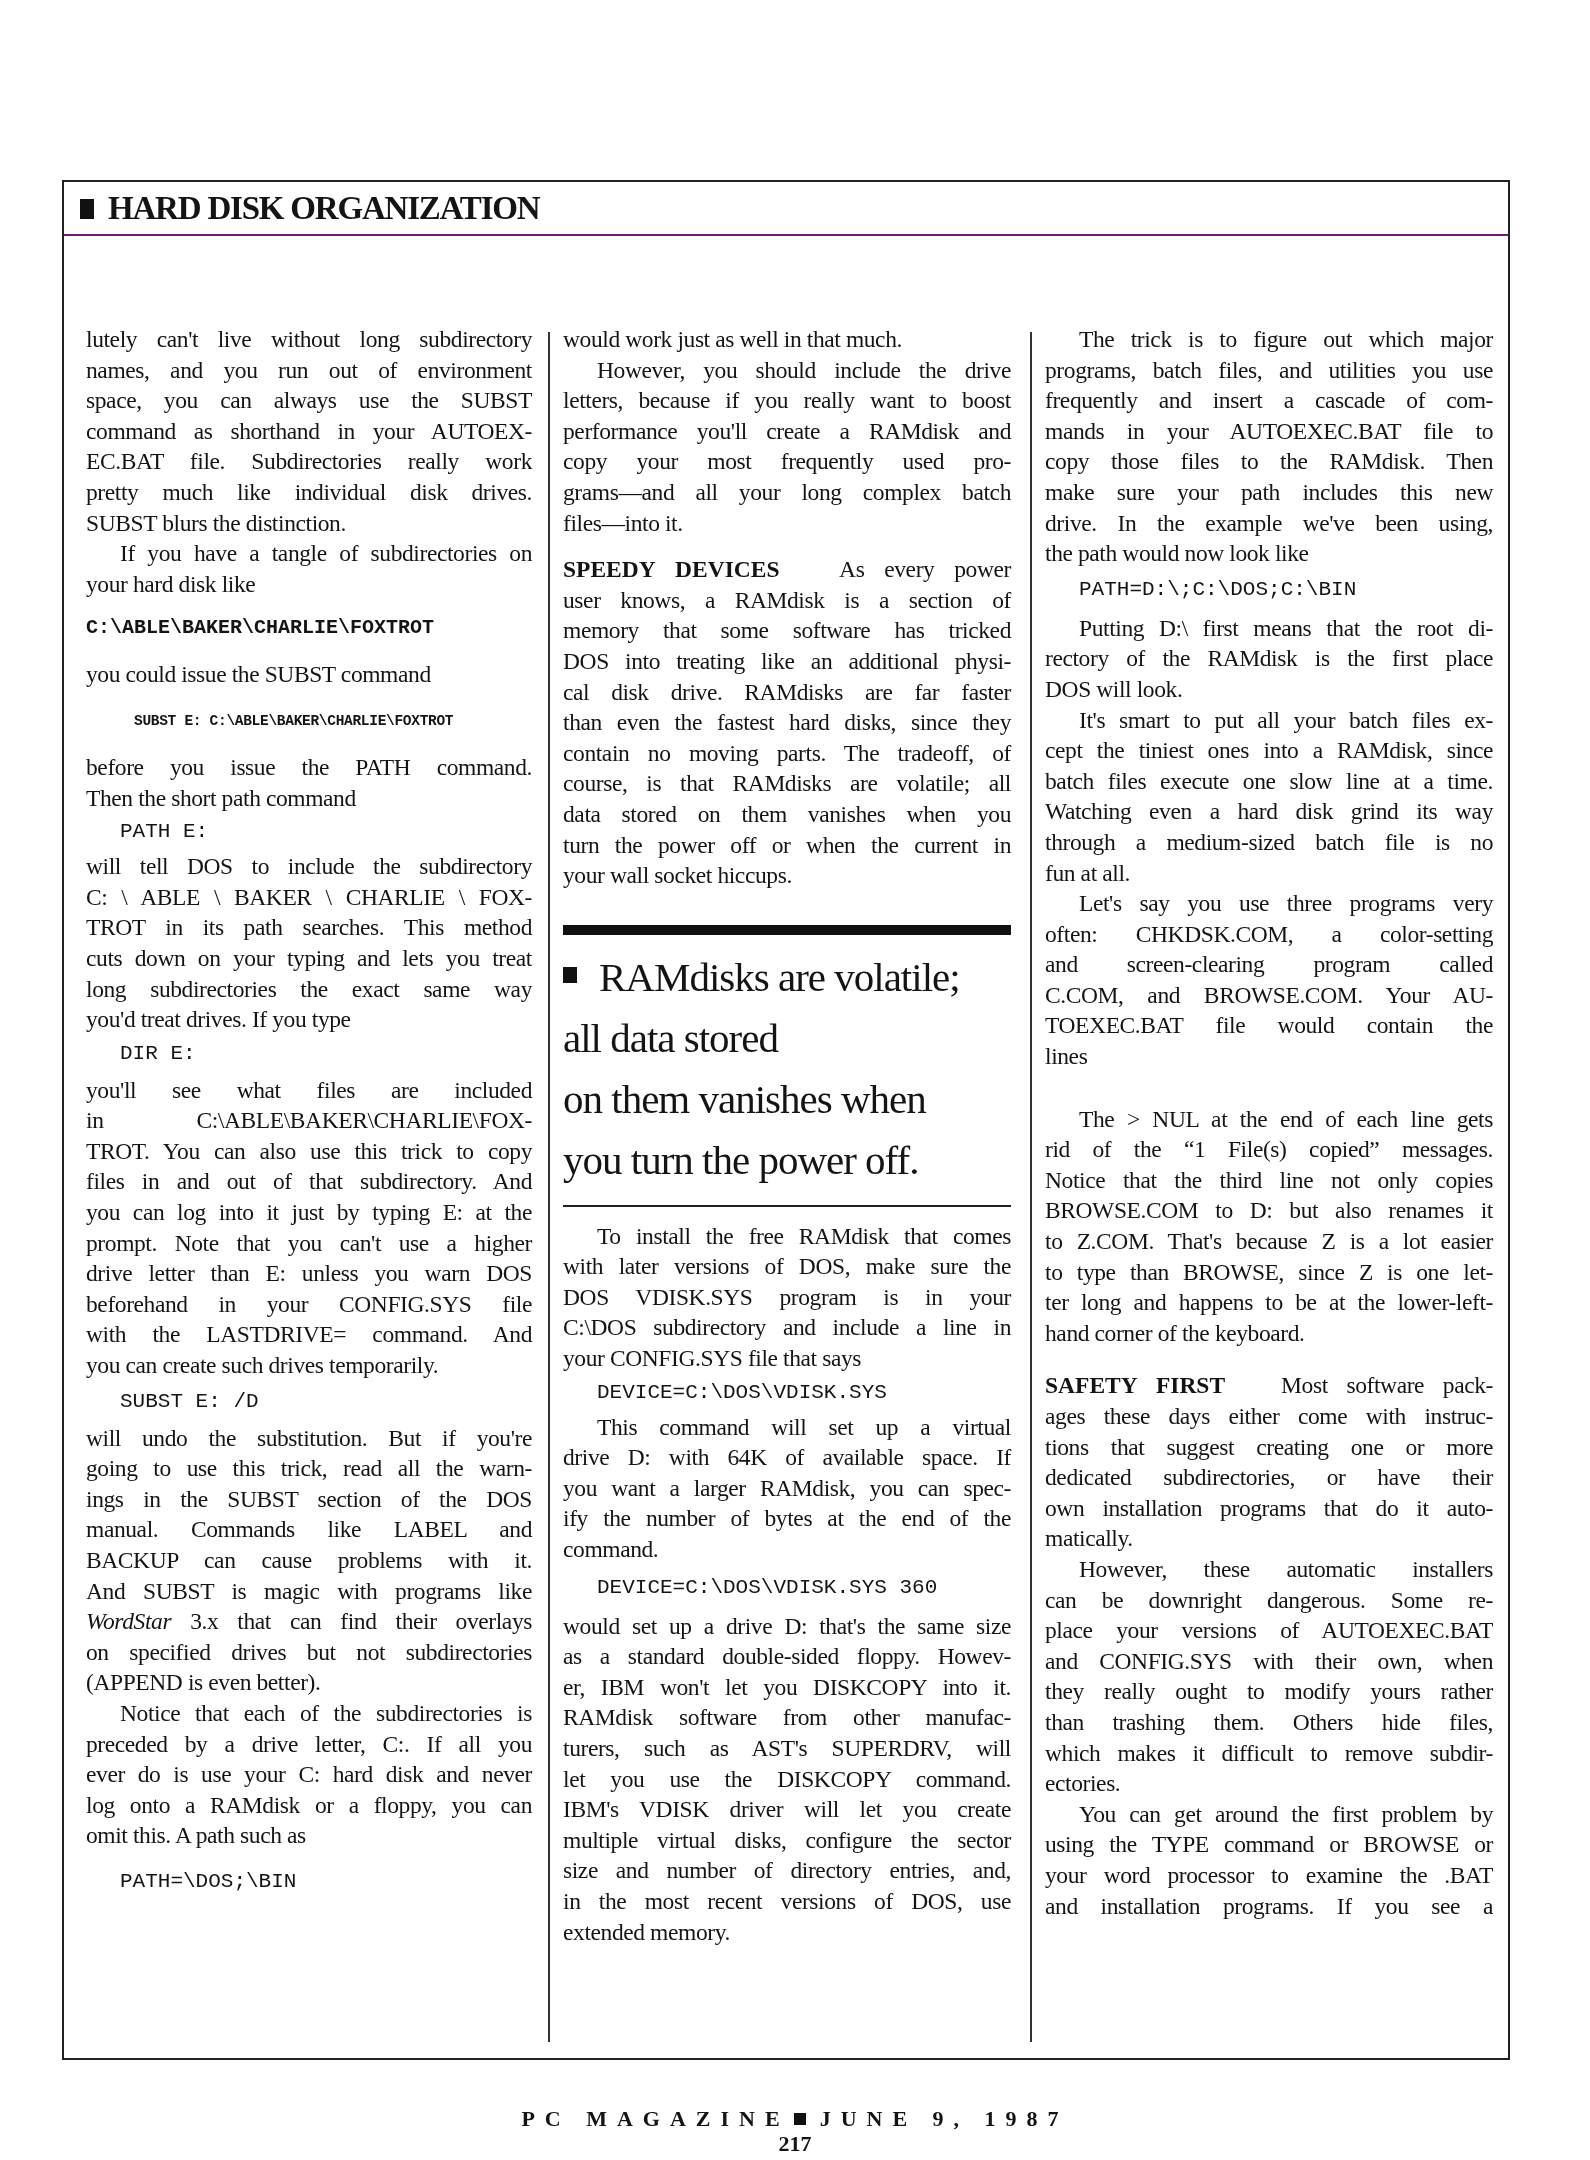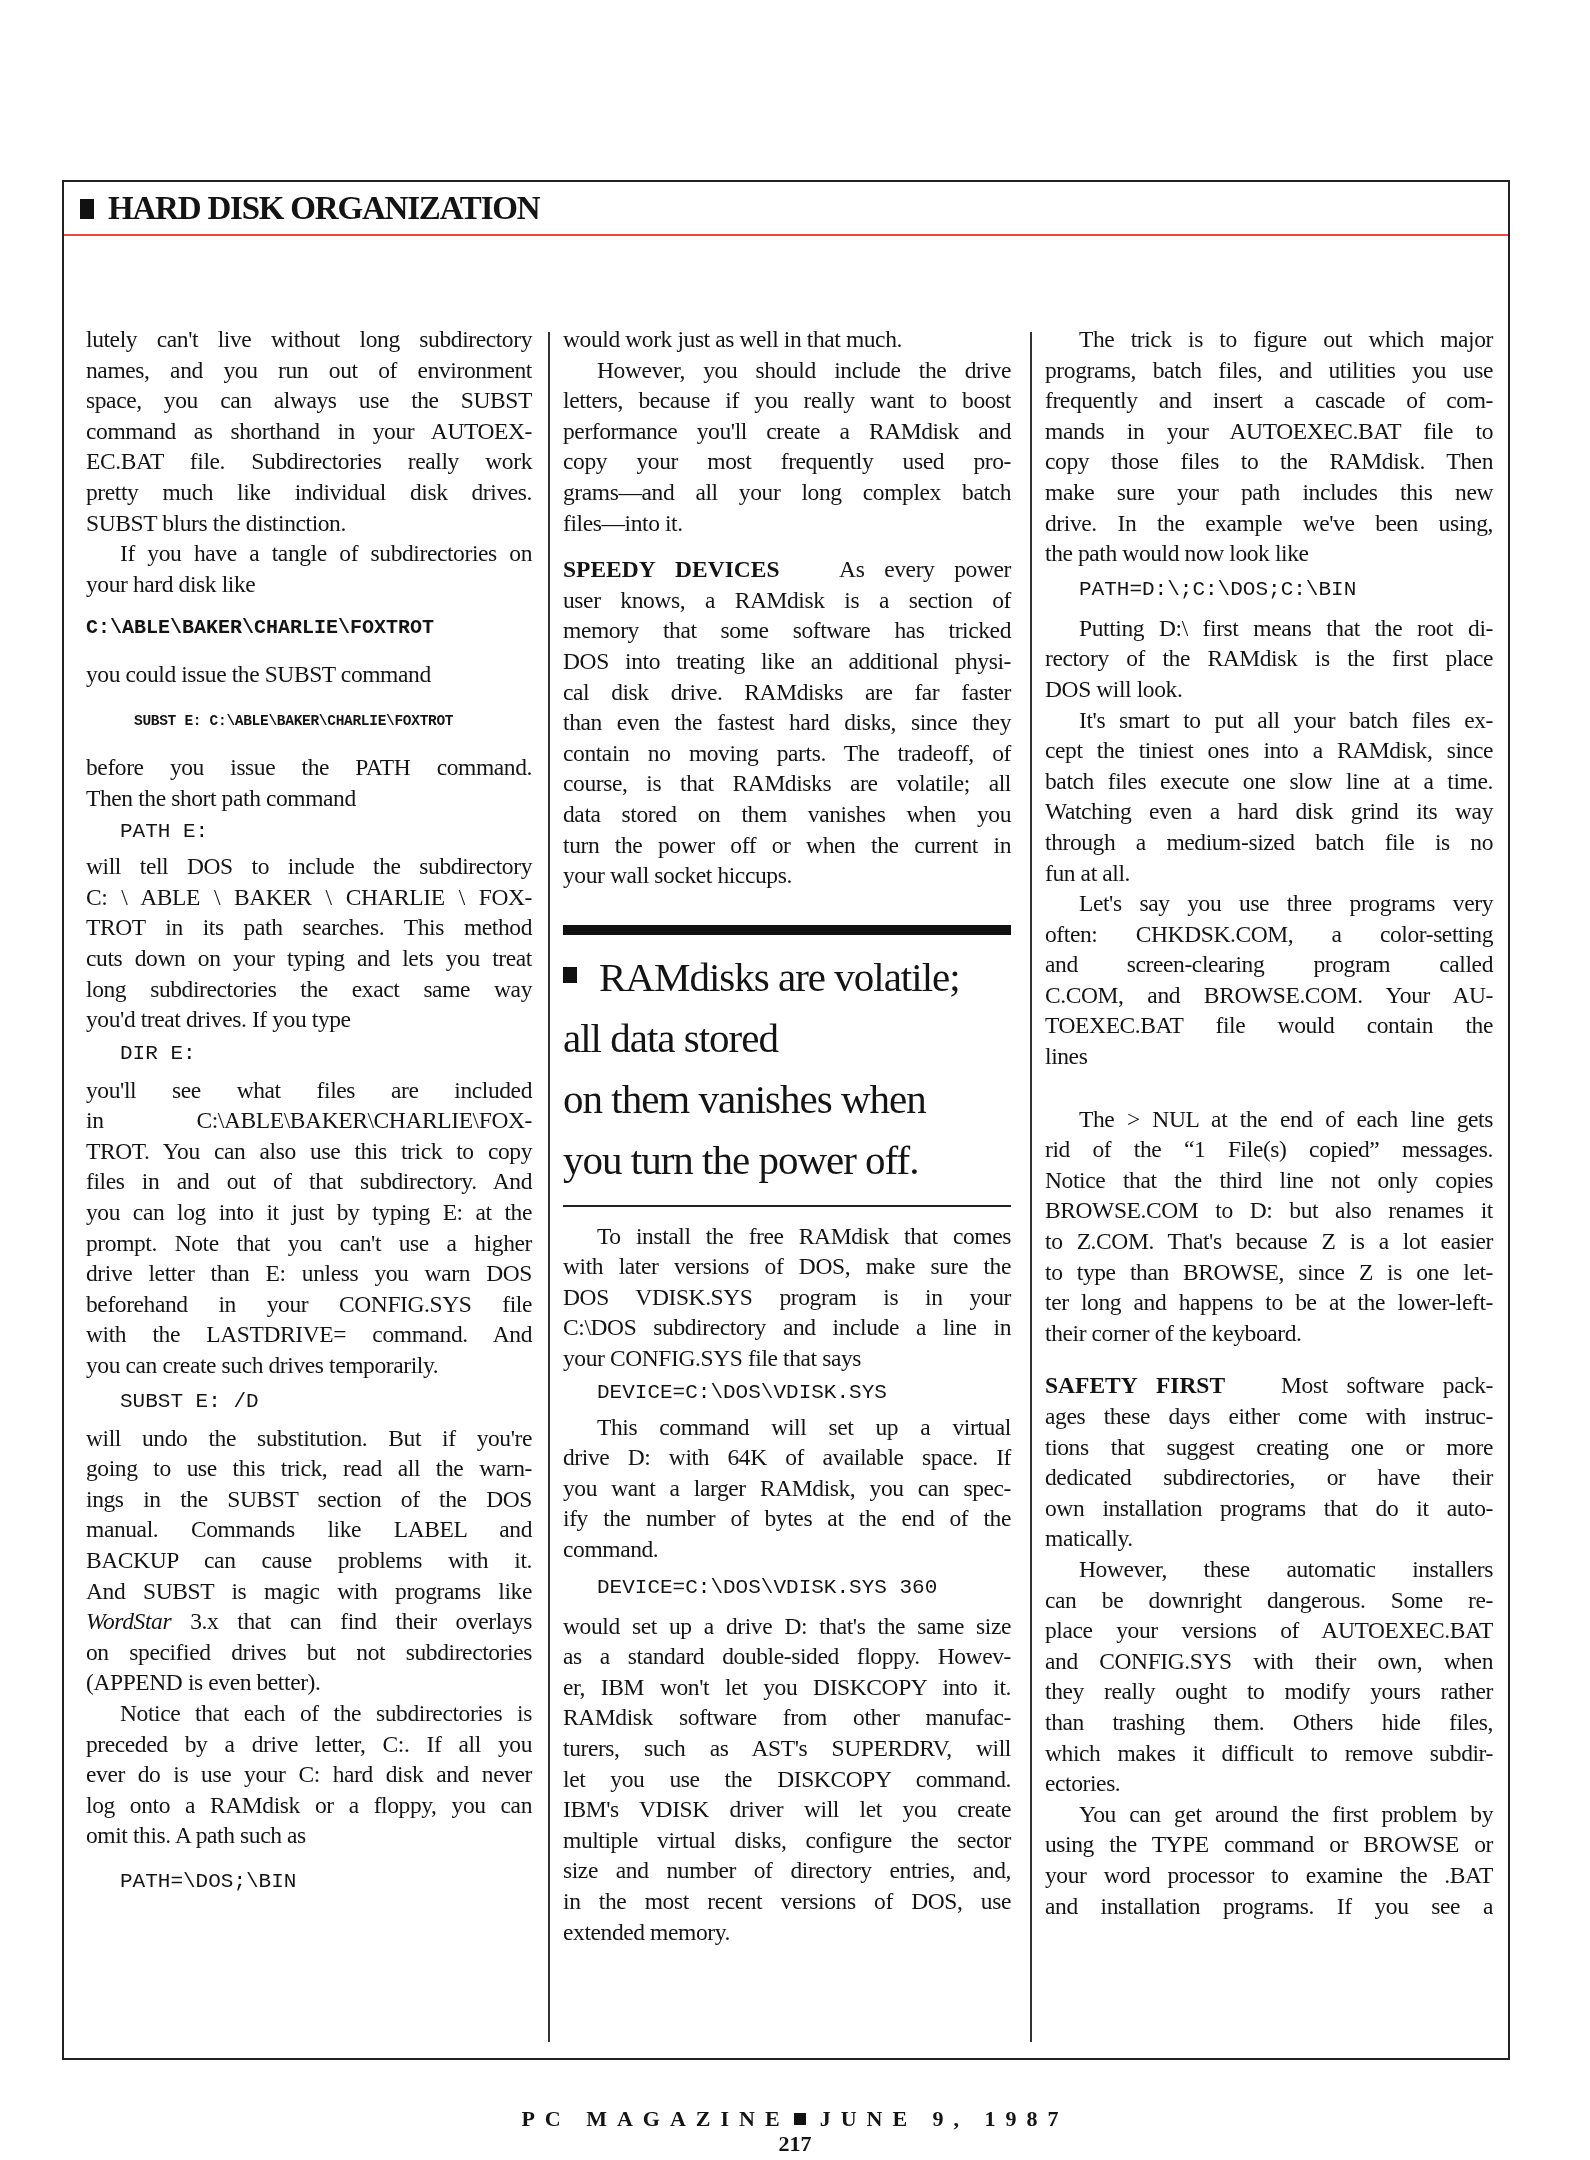--- a/index.html
+++ b/index.html
@@ -1,20 +1,20 @@
 <!DOCTYPE html>
 <html><head>
 <meta charset="utf-8">
 <style>
   html, body { margin:0; padding:0; background:#ffffff; }
   body { width:1590px; height:2160px; position:relative; overflow:hidden; color:#141414;
          font-family:"Liberation Serif", "DejaVu Serif", serif; }
   .frame { position:absolute; left:62px; top:180px; width:1448px; height:1880px;
            border:2px solid #222; box-sizing:border-box; }
-  .header { position:absolute; left:0; top:0; right:0; height:52px; border-bottom:2px solid #ef4444; }
+  .header { position:absolute; left:0; top:0; right:0; height:52px; border-bottom:2px solid #701a75; }
   .header .sq { position:absolute; left:16px; top:17px; width:14px; height:20px; background:#111; }
   .header .title { position:absolute; left:44px; top:8px; font-size:33px; font-weight:bold;
                    letter-spacing:-1.2px; white-space:nowrap; }
   .col { position:absolute; top:142px; }
   .col1 { left:22px; width:446px; }
   .col2 { left:499px; width:448px; }
   .col3 { left:981px; width:448px; }
   .divider { position:absolute; top:150px; width:2px; background:#333; }
   .line { display:block; height:30.6px; line-height:30.6px; font-size:23.5px; white-space:nowrap;
           text-align:justify; text-align-last:justify; letter-spacing:-0.4px; }
@@ -239,21 +239,21 @@
     <span class="gap" style="height:16px"></span>
     <span class="gap" style="height:16px"></span>
     <div>
         <span class="line indent">The &gt; NUL at the end of each line gets</span>
         <span class="line">rid of the “1 File(s) copied” messages.</span>
         <span class="line">Notice that the third line not only copies</span>
         <span class="line">BROWSE.COM to D: but also renames it</span>
         <span class="line">to Z.COM. That's because Z is a lot easier</span>
         <span class="line">to type than BROWSE, since Z is one let-</span>
         <span class="line">ter long and happens to be at the lower-left-</span>
-        <span class="line last">their corner of the keyboard.</span>
+        <span class="line last">hand corner of the keyboard.</span>
       </div>
     <span class="gap" style="height:22px"></span>
     <span class="line"><span class="subhead">SAFETY FIRST</span>&nbsp;&nbsp;&nbsp;<span>Most software pack-</span></span>
     <div>
         <span class="line">ages these days either come with instruc-</span>
         <span class="line">tions that suggest creating one or more</span>
         <span class="line">dedicated subdirectories, or have their</span>
         <span class="line">own installation programs that do it auto-</span>
         <span class="line last">matically.</span>
       </div>

